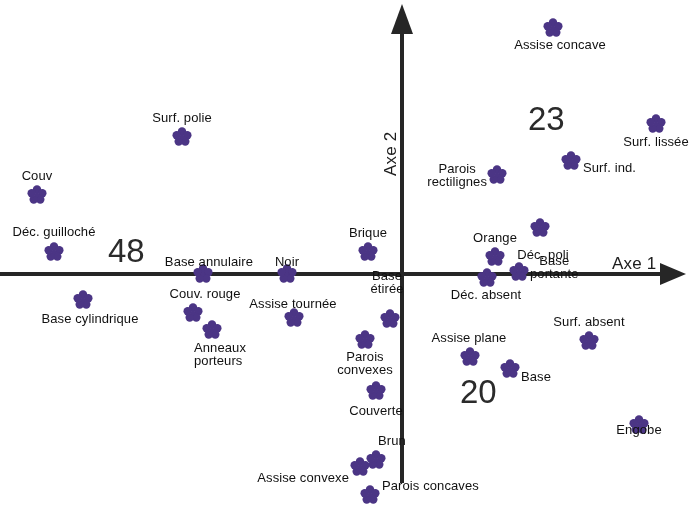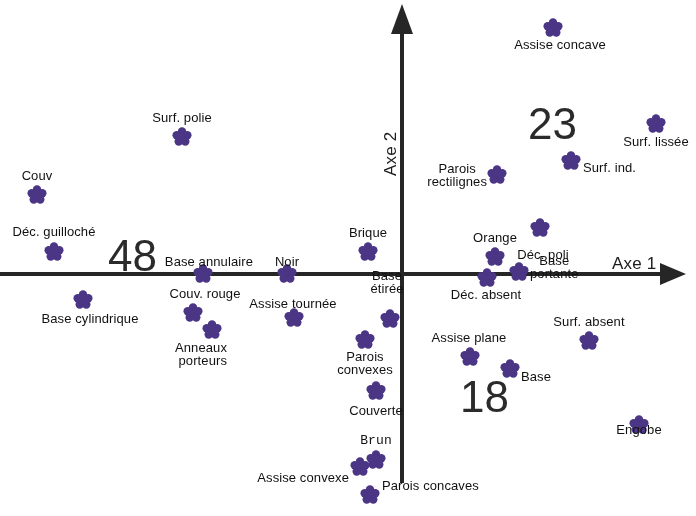--- a/index.html
+++ b/index.html
@@ -50,21 +50,21 @@
     letter-spacing: 0.2px;
   }
   .axis-label.vertical {
     transform-origin: 0 0;
     transform: rotate(-90deg);
   }
   
   .quadrant-number {
     position: absolute;
     color: #2b2b2b;
-    font-size: 44px;
+    font-size: 33px;
     font-weight: 400;
     white-space: nowrap;
     line-height: 1;
   }
   
   .point {
     position: absolute;
     width: 0;
     height: 0;
   }
@@ -100,21 +100,21 @@
 
   <div class="axis-line-v" style="left:400px; top:30px; height:453px;"></div>
   <div class="axis-arrow up" style="left:391px; top:4px;"></div>
 
   <div class="axis-label" style="left:612px; top:254px;">Axe 1</div>
   <div class="axis-label vertical" style="left:381px; top:176px;">Axe 2</div>
 
   <div id="overlay" style="position:absolute; left:0; top:0; width:696px; height:516px;">
       <div class="quadrant-number" style="left: 108px; top: 234px;">48</div>
       <div class="quadrant-number" style="left: 528px; top: 102px;">23</div>
-      <div class="quadrant-number" style="left: 460px; top: 375px;">18</div>
+      <div class="quadrant-number" style="left: 460px; top: 375px;">20</div>
       <div class="point" style="left: 182px; top: 137px;">
         <svg class="glyph" viewBox="0 0 20 20" width="20" height="20">
           <circle cx="10.00" cy="4.40" r="4.2" fill="#4b3585"></circle>
           <circle cx="15.33" cy="8.27" r="4.2" fill="#4b3585"></circle>
           <circle cx="13.29" cy="14.53" r="4.2" fill="#4b3585"></circle>
           <circle cx="6.71" cy="14.53" r="4.2" fill="#4b3585"></circle>
           <circle cx="4.67" cy="8.27" r="4.2" fill="#4b3585"></circle>
           <circle cx="10" cy="10" r="2.3" fill="#4b3585"></circle>
         </svg>
       </div>
@@ -177,21 +177,21 @@
       <div class="point" style="left: 212px; top: 330px;">
         <svg class="glyph" viewBox="0 0 20 20" width="20" height="20">
           <circle cx="10.00" cy="4.40" r="4.2" fill="#4b3585"></circle>
           <circle cx="15.33" cy="8.27" r="4.2" fill="#4b3585"></circle>
           <circle cx="13.29" cy="14.53" r="4.2" fill="#4b3585"></circle>
           <circle cx="6.71" cy="14.53" r="4.2" fill="#4b3585"></circle>
           <circle cx="4.67" cy="8.27" r="4.2" fill="#4b3585"></circle>
           <circle cx="10" cy="10" r="2.3" fill="#4b3585"></circle>
         </svg>
       </div>
-      <div class="point-label lbl-below" style="left: 201px; top: 341px; text-align: right;">Anneaux
+      <div class="point-label lbl-below" style="left: 220px; top: 341px; text-align: left;">Anneaux
 porteurs</div>
       <div class="point" style="left: 287px; top: 274px;">
         <svg class="glyph" viewBox="0 0 20 20" width="20" height="20">
           <circle cx="10.00" cy="4.40" r="4.2" fill="#4b3585"></circle>
           <circle cx="15.33" cy="8.27" r="4.2" fill="#4b3585"></circle>
           <circle cx="13.29" cy="14.53" r="4.2" fill="#4b3585"></circle>
           <circle cx="6.71" cy="14.53" r="4.2" fill="#4b3585"></circle>
           <circle cx="4.67" cy="8.27" r="4.2" fill="#4b3585"></circle>
           <circle cx="10" cy="10" r="2.3" fill="#4b3585"></circle>
         </svg>
@@ -257,21 +257,21 @@
       <div class="point" style="left: 376px; top: 460px;">
         <svg class="glyph" viewBox="0 0 20 20" width="20" height="20">
           <circle cx="10.00" cy="4.40" r="4.2" fill="#4b3585"></circle>
           <circle cx="15.33" cy="8.27" r="4.2" fill="#4b3585"></circle>
           <circle cx="13.29" cy="14.53" r="4.2" fill="#4b3585"></circle>
           <circle cx="6.71" cy="14.53" r="4.2" fill="#4b3585"></circle>
           <circle cx="4.67" cy="8.27" r="4.2" fill="#4b3585"></circle>
           <circle cx="10" cy="10" r="2.3" fill="#4b3585"></circle>
         </svg>
       </div>
-      <div class="point-label lbl-above" style="left: 376px; top: 447px; font-family: Liberation Mono, monospace;">Brun</div>
+      <div class="point-label lbl-above" style="left: 392px; top: 447px;">Brun</div>
       <div class="point" style="left: 360px; top: 467px;">
         <svg class="glyph" viewBox="0 0 20 20" width="20" height="20">
           <circle cx="10.00" cy="4.40" r="4.2" fill="#4b3585"></circle>
           <circle cx="15.33" cy="8.27" r="4.2" fill="#4b3585"></circle>
           <circle cx="13.29" cy="14.53" r="4.2" fill="#4b3585"></circle>
           <circle cx="6.71" cy="14.53" r="4.2" fill="#4b3585"></circle>
           <circle cx="4.67" cy="8.27" r="4.2" fill="#4b3585"></circle>
           <circle cx="10" cy="10" r="2.3" fill="#4b3585"></circle>
         </svg>
       </div>

